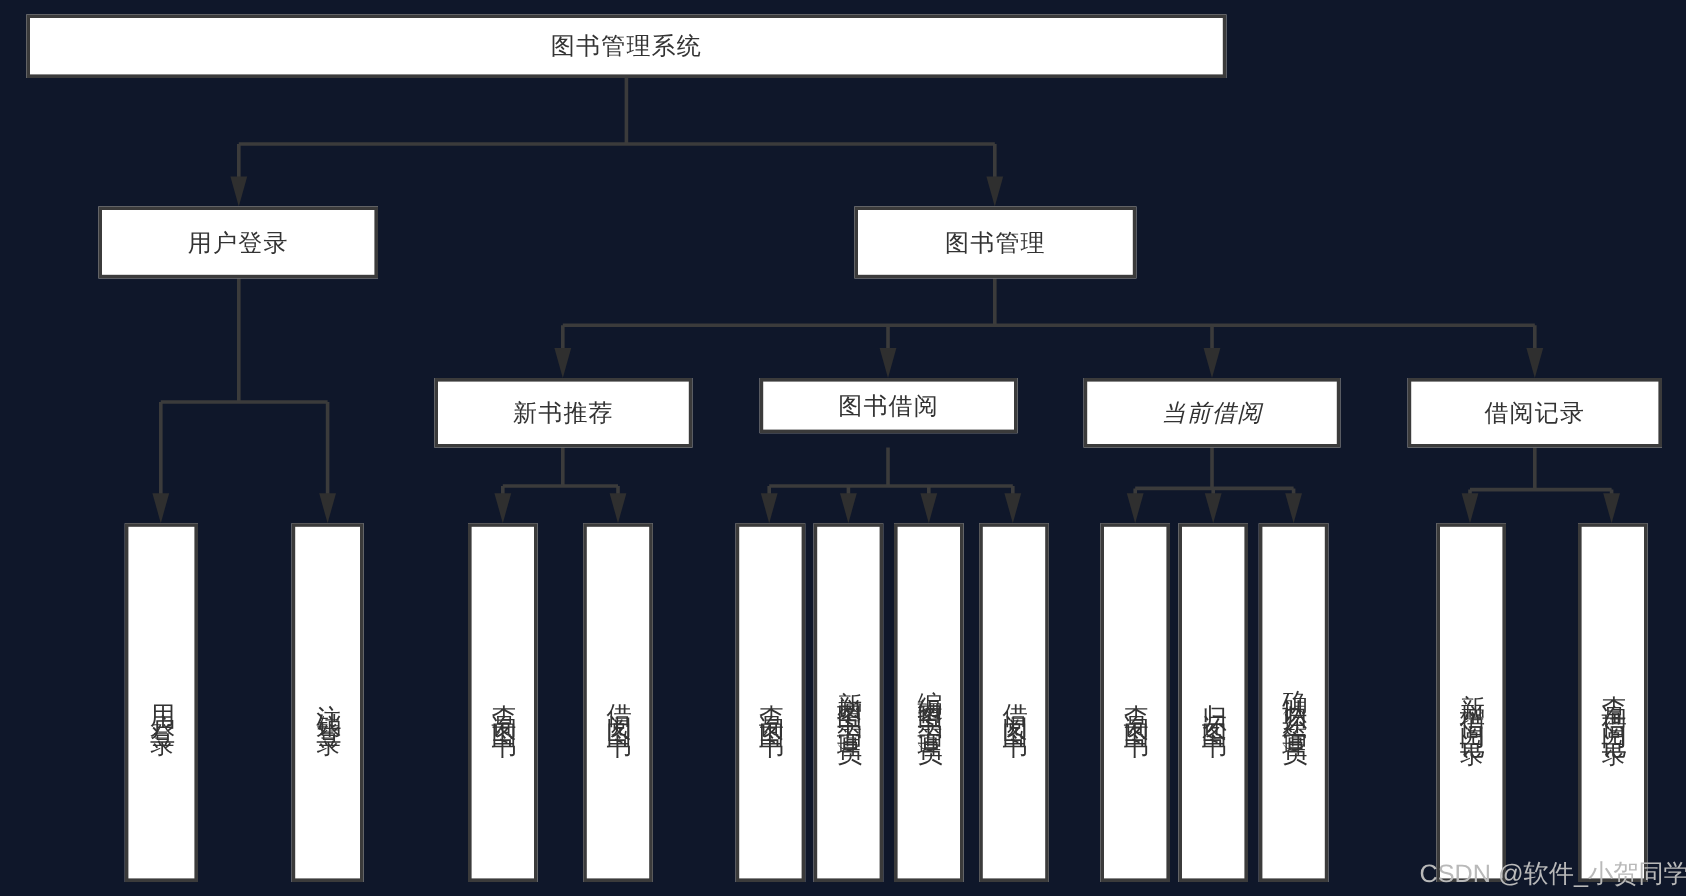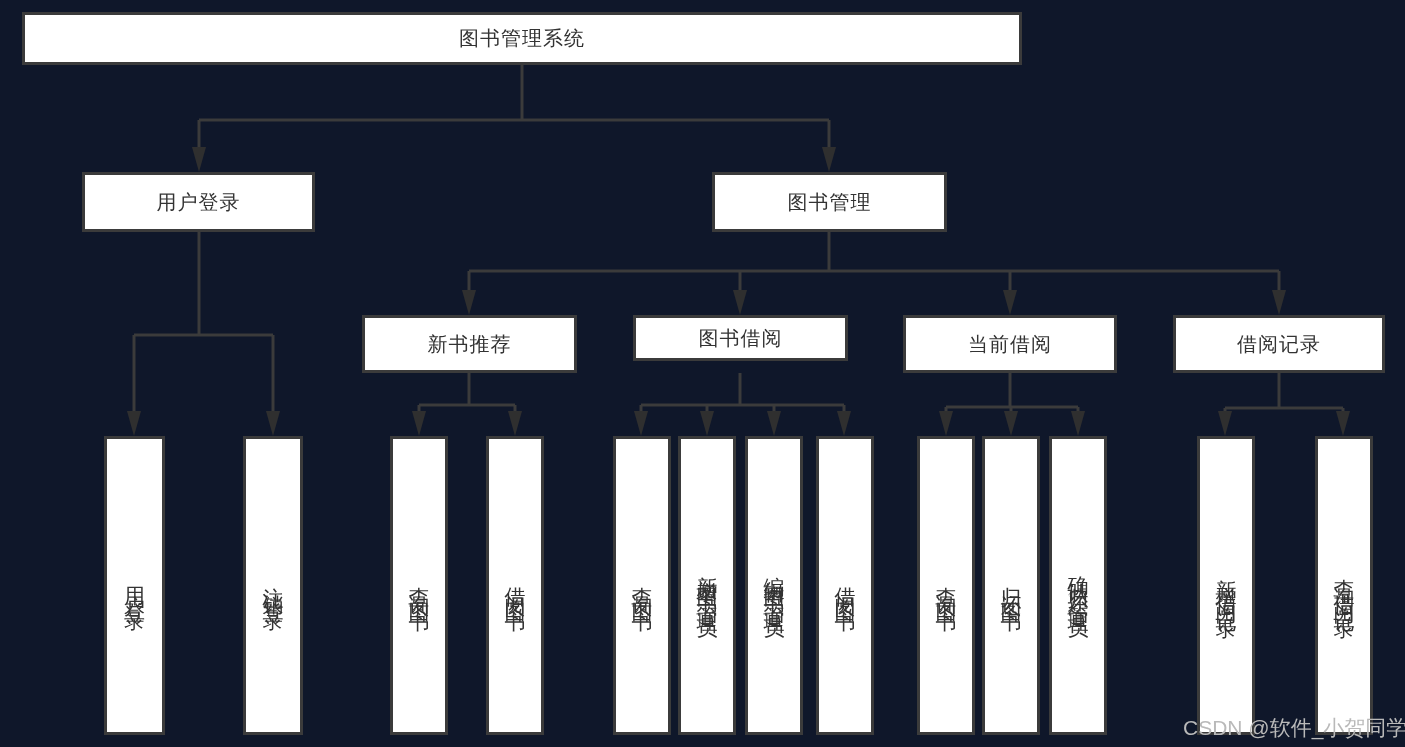--- a/index.html
+++ b/index.html
@@ -114,21 +114,21 @@
     </g>
   </svg>
 
   <div class="hnode" style="left:22px; top:12px; width:1000px; height:53px;">图书管理系统</div>
 
   <div class="hnode" style="left:82px; top:172px; width:233px; height:60px;">用户登录</div>
   <div class="hnode" style="left:712px; top:172px; width:235px; height:60px;">图书管理</div>
 
   <div class="hnode" style="left:362px; top:315px; width:215px; height:58px;">新书推荐</div>
   <div class="hnode" style="left:633px; top:315px; width:215px; height:46px;">图书借阅</div>
-  <div class="hnode" style="left:903px; top:315px; width:214px; height:58px;">当前借阅</div>
+  <div class="hnode" style="left:903px; top:315px; width:214px; height:58px;font-style:italic;">当前借阅</div>
   <div class="hnode" style="left:1173px; top:315px; width:212px; height:58px;">借阅记录</div>
 
   <div class="leaf" style="left:104px; width:61px;">用户登录</div>
   <div class="leaf" style="left:243px; width:60px;">注销登录</div>
 
   <div class="leaf" style="left:390px; width:58px;">查询图书</div>
   <div class="leaf" style="left:486px; width:58px;">借阅图书</div>
 
   <div class="leaf" style="left:613px; width:58px;">查询图书</div>
   <div class="leaf" style="left:678px; width:58px; letter-spacing:6px;">新增图书（管理员）</div>

